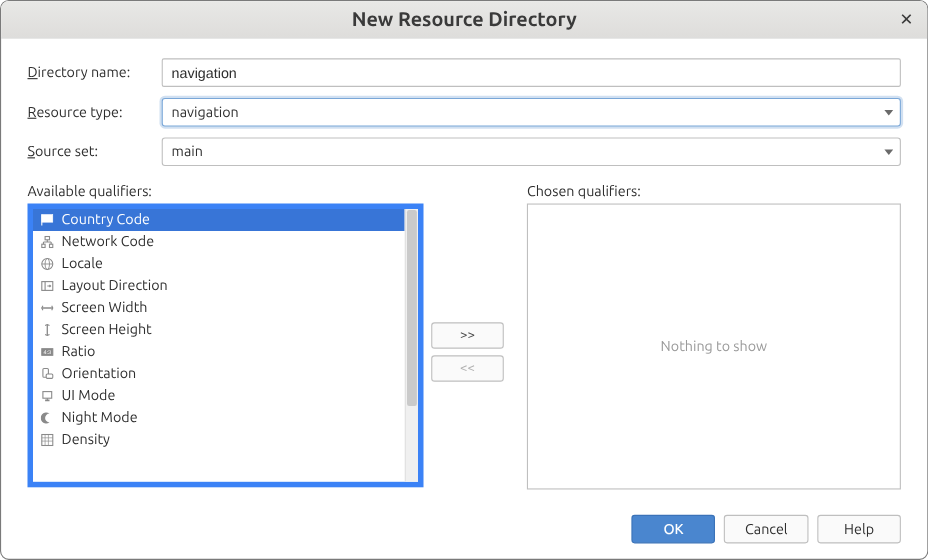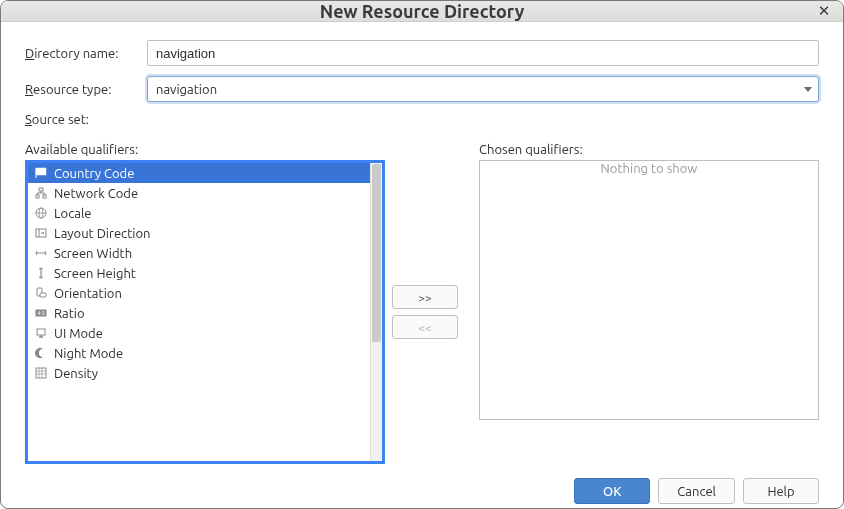--- a/index.html
+++ b/index.html
@@ -16,31 +16,31 @@
     .combo { flex: 1; height: 26px; border: 1px solid #bfbfbf; background: #fff; display: flex; align-items: center; padding: 0 6px 0 8px; border-radius: 3px; position: relative; }
     .combo.focused { border: 1px solid #7aa7d8; box-shadow: 0 0 0 2px rgba(122,167,216,0.35); }
     .combo-text { flex: 1; color: #2e2e2e; }
     .combo-arrow { width: 0; height: 0; border-left: 4px solid transparent; border-right: 4px solid transparent; border-top: 5px solid #6a6a6a; }
     .qualifiers-area { display: flex; flex: 1; margin-top: 6px; gap: 0; }
     .qual-col { display: flex; flex-direction: column; }
     .avail-col { width: 360px; }
     .middle-col { width: 80px; display: flex; flex-direction: column; align-items: center; justify-content: center; gap: 6px; padding-top: 18px; }
     .chosen-col { flex: 1; padding-left: 14px; }
     .qual-label { font-size: 13px; color: #2e2e2e; margin-bottom: 4px; }
-    .listbox { border: 3px solid #3b82f6; background: #fff; height: 304px; overflow: hidden; display: flex; }
+    .listbox { border: 5px solid #3b82f6; background: #fff; height: 258px; overflow: hidden; display: flex; }
     .list-scroll { flex: 1; overflow-y: auto; overflow-x: hidden; }
     .scrollbar-track { width: 12px; background: #f0f0f0; border-left: 1px solid #e0e0e0; position: relative; }
     .scrollbar-thumb { position: absolute; left: 1px; right: 1px; top: 1px; height: 178px; background: #cacaca; border-radius: 2px; }
     .list-item { display: flex; align-items: center; height: 20px; padding: 0 6px; gap: 6px; color: #2e2e2e; white-space: nowrap; }
     .list-item.selected { background: #3875d7; color: #fff; }
     .list-item.selected .icon svg * { stroke: #fff; fill: #fff; }
     .icon { width: 14px; height: 14px; display: flex; align-items: center; justify-content: center; flex-shrink: 0; }
     .transfer-btn { width: 66px; height: 24px; border: 1px solid #bfbfbf; background: #fafafa; border-radius: 3px; font-size: 12px; color: #4a4a4a; display: flex; align-items: center; justify-content: center; }
     .transfer-btn.disabled { color: #b0b0b0; }
-    .chosen-box { border: 1px solid #bfbfbf; background: #fff; height: 260px; display: flex; justify-content: center; color: #9a9a9a; font-size: 13px; }
+    .chosen-box { border: 1px solid #bfbfbf; background: #fff; height: 260px; display: flex; align-items: center; justify-content: center; color: #9a9a9a; font-size: 13px; }
     .button-bar { display: flex; justify-content: flex-end; gap: 8px; padding-top: 14px; }
     .btn { min-width: 76px; height: 26px; border: 1px solid #bfbfbf; background: #fafafa; border-radius: 3px; font-size: 13px; color: #2e2e2e; display: flex; align-items: center; justify-content: center; padding: 0 18px; }
     .btn.primary { background: #4a86cf; border-color: #3a72b8; color: #fff; font-weight: 500; }
   </style>
 </head>
 <body>
 
 <div class="window">
   <div class="titlebar">
     <span class="titlebar-title">New Resource Directory</span>
@@ -59,20 +59,24 @@
     <div class="form-row">
       <label class="form-label"><span class="u">R</span>esource type:</label>
       <div class="combo focused">
         <span class="combo-text">navigation</span>
         <span class="combo-arrow"></span>
       </div>
     </div>
 
     <div class="form-row">
       <label class="form-label"><span class="u">S</span>ource set:</label>
+      <div class="combo">
+        <span class="combo-text">main</span>
+        <span class="combo-arrow"></span>
+      </div>
     </div>
 
     <div class="qualifiers-area">
       <div class="qual-col avail-col">
         <div class="qual-label">A<span class="u">v</span>ailable qualifiers:</div>
         <div class="listbox">
           <div class="list-scroll" id="avail-list">
               <div class="list-item selected">
                 <span class="icon">
                   <svg width="12" height="12" viewBox="0 0 12 12">
@@ -130,34 +134,34 @@
                   <svg width="12" height="12" viewBox="0 0 12 12">
                     <line x1="6" y1="1" x2="6" y2="11" stroke="#8a8a8a" stroke-width="1.2"></line>
                     <path d="M4 2 L6 1 L8 2 M4 10 L6 11 L8 10" fill="none" stroke="#8a8a8a"></path>
                   </svg>
                 </span>
                 <span>Screen Height</span>
               </div>
               <div class="list-item">
                 <span class="icon">
                   <svg width="12" height="12" viewBox="0 0 12 12">
+                    <rect x="1" y="3" width="10" height="6" fill="#888" stroke="#8a8a8a"></rect>
+                    <text x="6" y="8" font-size="5" fill="#fff" text-anchor="middle" font-family="sans-serif">4:3</text>
+                  </svg>
+                </span>
+                <span>Ratio</span>
+              </div>
+              <div class="list-item">
+                <span class="icon">
+                  <svg width="12" height="12" viewBox="0 0 12 12">
                     <rect x="2" y="1" width="5" height="8" rx="1" fill="none" stroke="#8a8a8a"></rect>
                     <rect x="5" y="6" width="6" height="4" rx="1" fill="#fff" stroke="#8a8a8a"></rect>
                   </svg>
                 </span>
                 <span>Orientation</span>
-              </div>
-              <div class="list-item">
-                <span class="icon">
-                  <svg width="12" height="12" viewBox="0 0 12 12">
-                    <rect x="1" y="3" width="10" height="6" fill="#888" stroke="#8a8a8a"></rect>
-                    <text x="6" y="8" font-size="5" fill="#fff" text-anchor="middle" font-family="sans-serif">4:3</text>
-                  </svg>
-                </span>
-                <span>Ratio</span>
               </div>
               <div class="list-item">
                 <span class="icon">
                   <svg width="12" height="12" viewBox="0 0 12 12">
                     <rect x="2" y="2" width="8" height="6" fill="none" stroke="#8a8a8a"></rect>
                     <line x1="4" y1="10" x2="8" y2="10" stroke="#8a8a8a" stroke-width="1.5"></line>
                     <line x1="6" y1="8" x2="6" y2="10" stroke="#8a8a8a"></line>
                   </svg>
                 </span>
                 <span>UI Mode</span>

